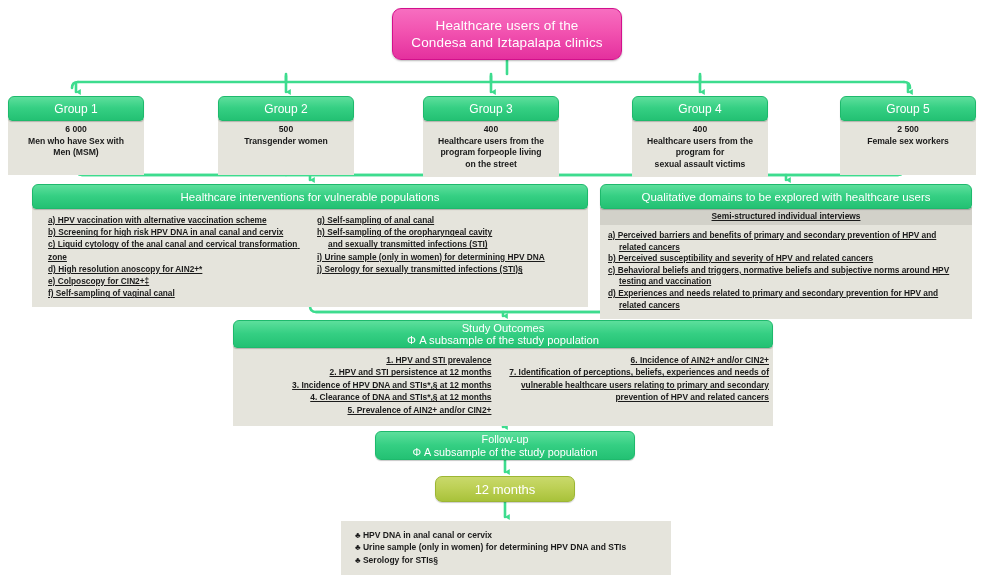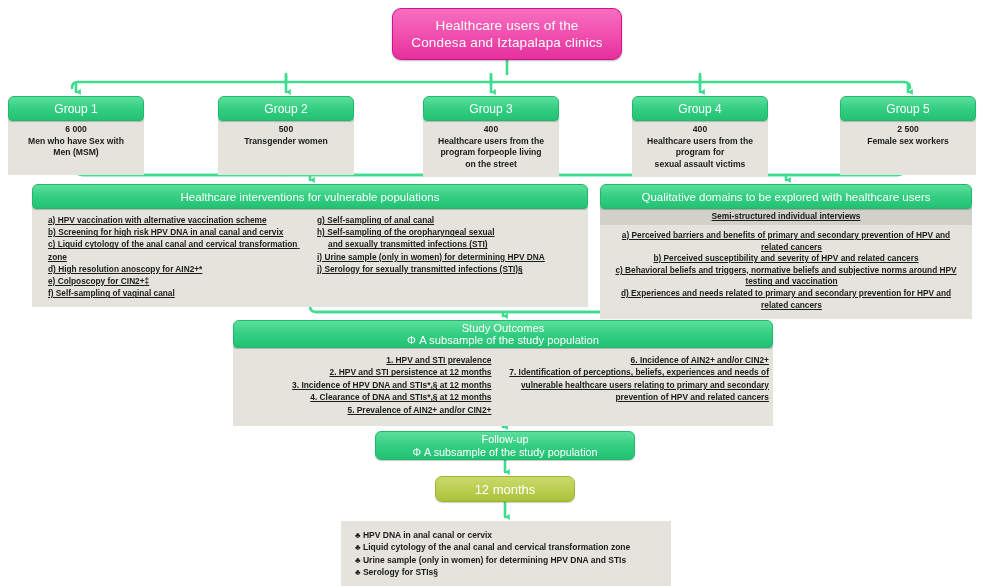--- a/index.html
+++ b/index.html
@@ -122,21 +122,21 @@
   #qualitative .panel-body { padding: 0 0 8px; }
   .sub-head {
     background: #d2d1c9;
     text-align: center;
     font-size: 8.4px;
     font-weight: bold;
     padding: 4px 0 4px;
     color: #1a1a1a;
   }
   #qualitative .q-list { padding: 5px 8px 0 8px; font-size: 8.3px; line-height: 11.6px; font-weight: bold; }
-  #qualitative .q-item { margin-bottom: 0px; padding-left: 11px; text-indent: -11px; text-align: center; }
+  #qualitative .q-item { margin-bottom: 0px; padding-left: 11px; text-indent: -11px; }
 
   
   #outcomes { left: 233px; top: 320px; width: 540px; }
   #outcomes .panel-head { height: 26px; font-size: 11.2px; line-height: 12.5px; }
   #outcomes .panel-body { padding: 8px 4px 10px; display: flex; }
   #outcomes .col { font-size: 8.4px; line-height: 12.4px; font-weight: bold; }
   #outcomes .col-a { width: 252px; padding-left: 12px; }
   #outcomes .col-b { width: 276px; padding-left: 12px; }
   #outcomes .o-item { padding-left: 12px; text-indent: -12px; text-align: right; }
 
@@ -279,21 +279,21 @@
       <div class="col col-a">
         <div class="li">a) HPV vaccination with alternative vaccination scheme</div>
         <div class="li">b) Screening for high risk HPV DNA in anal canal and cervix</div>
         <div class="li">c) Liquid cytology of the anal canal and cervical transformation zone</div>
         <div class="li">d) High resolution anoscopy for AIN2+*</div>
         <div class="li">e) Colposcopy for CIN2+‡</div>
         <div class="li">f) Self-sampling of vaginal canal</div>
       </div>
       <div class="col col-b">
         <div class="li">g) Self-sampling of anal canal</div>
-        <div class="li">h) Self-sampling of the oropharyngeal sexual</div>
+        <div class="li">h) Self-sampling of the oropharyngeal cavity</div>
         <div class="li indent">and sexually transmitted infections (STI)</div>
         <div class="li">i) Urine sample (only in women) for determining HPV DNA</div>
         <div class="li">j) Serology for sexually transmitted infections (STI)§</div>
       </div>
     </div>
   </div>
 
   <div class="node" id="qualitative">
     <div class="panel-head">Qualitative domains to be explored with healthcare users</div>
     <div class="panel-body">
@@ -336,24 +336,20 @@
 
   <div class="node" id="months">12 months</div>
 
   <div class="node" id="final">
     <div class="f-item">
       <span class="bullet">♣</span>
       <span>HPV DNA in anal canal or cervix</span>
     </div>
     <div class="f-item">
       <span class="bullet">♣</span>
-      <span>Liquid cytology of the anal canal and cervical transformation zone</span>
-    </div>
-    <div class="f-item">
-      <span class="bullet">♣</span>
       <span>Urine sample (only in women) for determining HPV DNA and STIs</span>
     </div>
     <div class="f-item">
       <span class="bullet">♣</span>
       <span>Serology for STIs§</span>
     </div>
   </div>
 
 </div>
 

